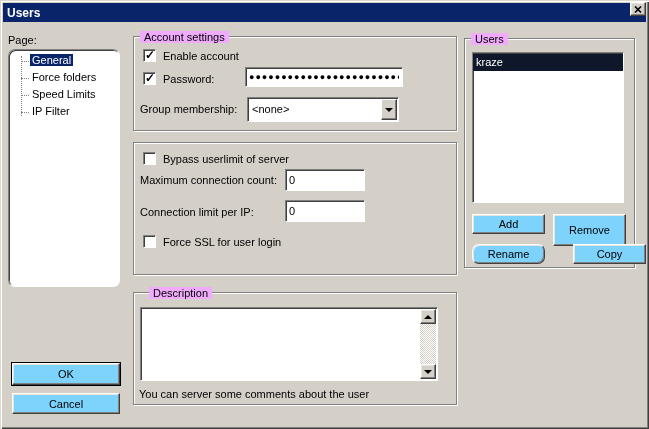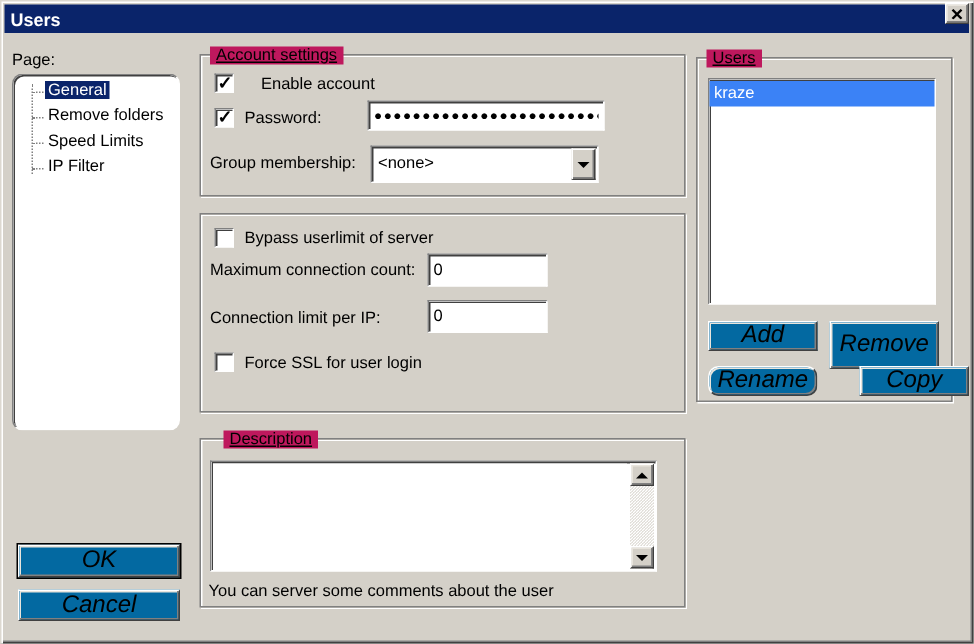--- a/index.html
+++ b/index.html
@@ -24,26 +24,26 @@
   .label{position:absolute;white-space:nowrap;line-height:14px;}
   .sunken{
     position:absolute;background:#fff;border:1px solid;border-color:#808080 #fff #fff #808080;
     box-shadow: inset 1px 1px 0 #404040;
   }
   .group{
     position:absolute;border:1px solid #808080;
     box-shadow: 1px 1px 0 #fff, inset 1px 1px 0 #fff;
   }
   .group-title{
-    position:absolute;background:#be185d;padding:0 4px;line-height:12px;white-space:nowrap;text-decoration:underline;
+    position:absolute;background:#f0abfc;padding:0 4px;line-height:12px;white-space:nowrap;
   }
   .btn{
-    position:absolute;background:#0369a1;border:1px solid;border-color:#fff #404040 #404040 #fff;
+    position:absolute;background:#7dd3fc;border:1px solid;border-color:#fff #404040 #404040 #fff;
     box-shadow: inset -1px -1px 0 #808080, inset 1px 1px 0 #e8e4dc;
-    display:flex;align-items:center;justify-content:center;font-size:16px;cursor:default;font-style:italic;
+    display:flex;align-items:center;justify-content:center;font-size:11px;cursor:default;
   }
   .btn-default{outline:1px solid #000;}
   .checkbox{
     position:absolute;width:13px;height:13px;background:#fff;
     border:1px solid;border-color:#808080 #fff #fff #808080;
     box-shadow: inset 1px 1px 0 #404040;
   }
   .checkbox.on::after{
     content:"✓";position:absolute;left:1px;top:-2px;font-size:12px;font-weight:bold;color:#000;
   }
@@ -63,21 +63,21 @@
   }
   .tri-down{width:0;height:0;border-left:4px solid transparent;border-right:4px solid transparent;border-top:4px solid #000;}
   .tri-up{width:0;height:0;border-left:4px solid transparent;border-right:4px solid transparent;border-bottom:4px solid #000;}
   .tree{padding-top:3px;position:relative;border-radius:7px;}
   .tree-vline{position:absolute;left:12px;top:6px;height:60px;border-left:1px dotted #808080;}
   .tree-item{position:relative;height:17px;line-height:15px;padding-left:21px;white-space:nowrap;}
   .tree-item::before{content:"";position:absolute;left:12px;top:8px;width:8px;border-top:1px dotted #808080;}
   .tree-label{padding:0 2px;}
   .tree-label.on{background:#0a246a;color:#fff;}
   .list-row{height:17px;line-height:16px;padding:0 3px;white-space:nowrap;}
-  .list-row.on{background:#3b82f6;color:#fff;}
+  .list-row.on{background:#0f172a;color:#fff;}
   textarea.memo{
     position:absolute;left:1px;top:1px;right:19px;bottom:1px;border:none;resize:none;
     outline:none;background:#fff;font-size:11px;padding:2px;
   }
   .scrollbar{
     position:absolute;top:1px;right:1px;bottom:1px;width:16px;
     background-color:#fff;
     background-image:linear-gradient(45deg,#d4d0c8 25%,transparent 25%,transparent 75%,#d4d0c8 75%),
                      linear-gradient(45deg,#d4d0c8 25%,transparent 25%,transparent 75%,#d4d0c8 75%);
     background-size:2px 2px;background-position:0 0,1px 1px;
@@ -104,35 +104,35 @@
     </svg>
   </div>
 
   <div class="label" style="left:8px;top:33px;">Page:</div>
   <div class="sunken tree" style="left:8px;top:49px;width:112px;height:238px;">
     <div class="tree-vline"></div>
     <div class="tree-item">
       <span class="tree-label on">General</span>
     </div>
     <div class="tree-item">
-      <span class="tree-label">Remove folders</span>
+      <span class="tree-label">Force folders</span>
     </div>
     <div class="tree-item">
       <span class="tree-label">Speed Limits</span>
     </div>
     <div class="tree-item">
       <span class="tree-label">IP Filter</span>
     </div>
   </div>
 
   <div class="group" style="left:133px;top:36px;width:324px;height:95px;"></div>
   <div class="group-title" style="left:140px;top:31px;">Account settings</div>
 
   <div class="checkbox on" style="left:143px;top:49px;"></div>
-  <div class="label" style="left:174px;top:49px;">Enable account</div>
+  <div class="label" style="left:163px;top:49px;">Enable account</div>
 
   <div class="checkbox on" style="left:143px;top:72px;"></div>
   <div class="label" style="left:163px;top:72px;">Password:</div>
   <input class="tb pw" style="left: 245px; top: 67px; width: 158px; height: 20px;" value="●●●●●●●●●●●●●●●●●●●●●●●●">
 
   <div class="label" style="left:140px;top:102px;">Group membership:</div>
   <div class="sunken combo" style="left:247px;top:97px;width:152px;height:25px;">
     <span class="val">&lt;none&gt;</span>
     <span class="combo-btn">
       <span class="tri-down"></span>

